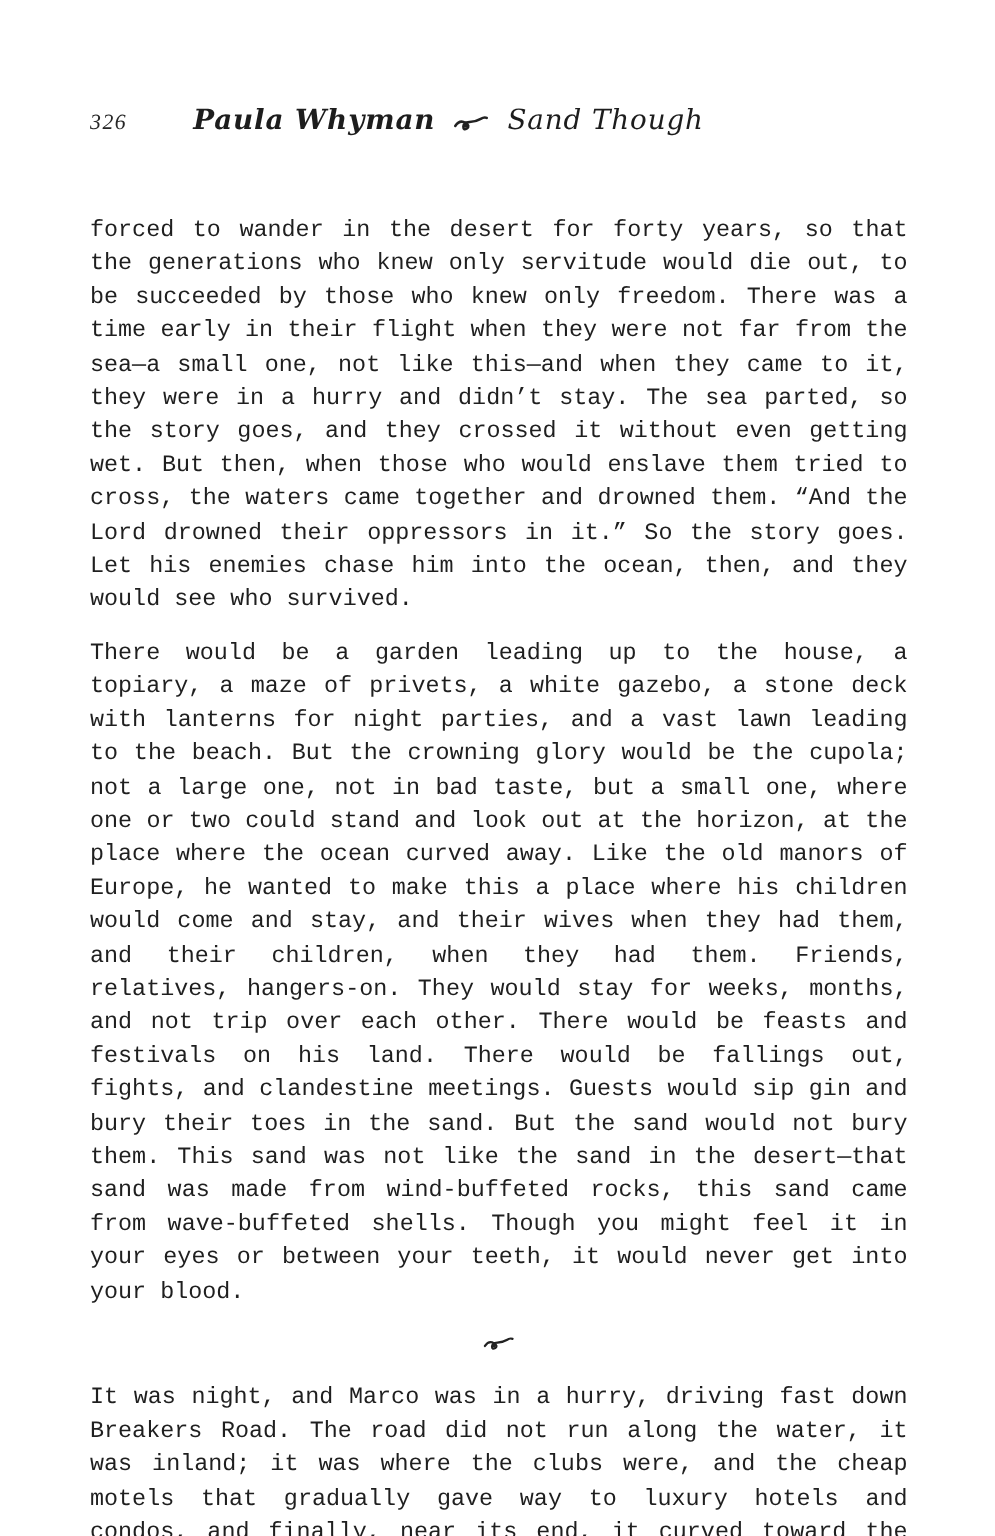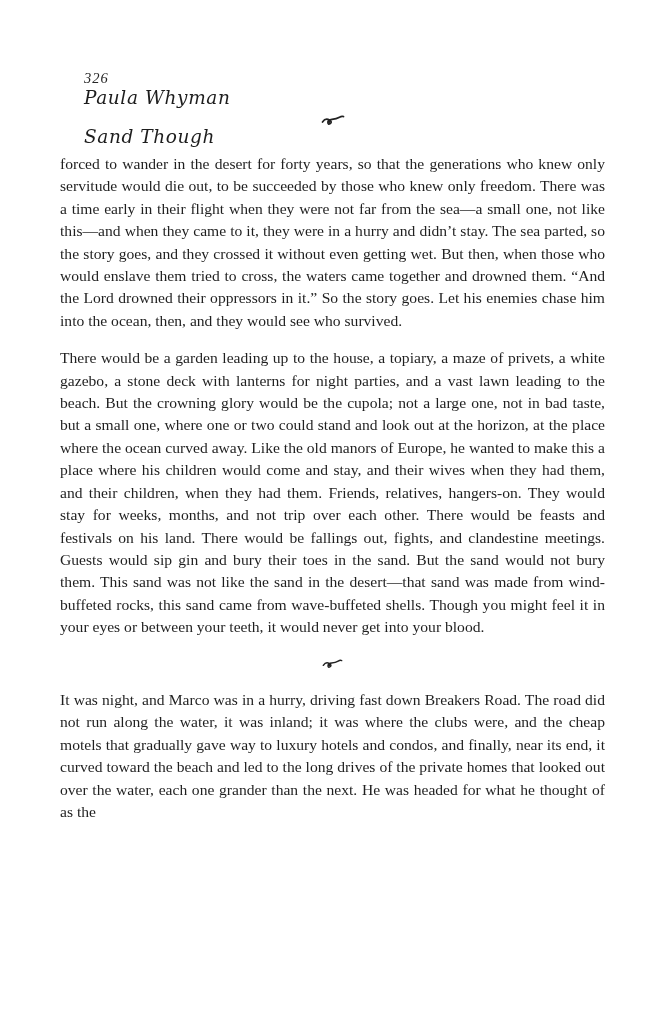--- a/index.html
+++ b/index.html
@@ -18,54 +18,54 @@
     color: #212121;
   }
   .running-header {
     position: absolute;
     top: 70px;
     left: 60px;
     right: 58px;
     display: flex;
     align-items: baseline;
     white-space: nowrap;
-    flex-direction: column;
   }
   .folio {
     font-style: italic;
     font-size: 14.5px;
     letter-spacing: 1px;
     color: #262626;
   }
   .header-title {
     font-family: "DejaVu Serif", serif;
     font-style: italic;
     font-size: 18.5px;
     letter-spacing: 0.6px;
     color: #1d1d1d;
   }
-  .header-author { margin-left: 24px; }
+  .header-author { margin-left: 44px; font-weight: bold; }
   .header-orn {
     margin: 0 12px;
     align-self: center;
     transform: translateY(2px);
   }
   .text-block {
     position: absolute;
     top: 138px;
     left: 60px;
     width: 545px;
     font-size: 15.6px;
     line-height: 22.4px;
     text-align: justify;
     color: #1f1f1f;
   }
   .text-block p {
-    margin: 15px 0 13px 0;
+    margin: 4px 0 13px 0;
     text-indent: 0;
+    font-family: Liberation Mono, monospace;
   }
   .divider {
     text-align: center;
     margin: 6px 0 13px 0;
     line-height: 22.4px;
   }
   .orn svg { display: inline-block; vertical-align: middle; }
 </style>
 </head>
 <body>

